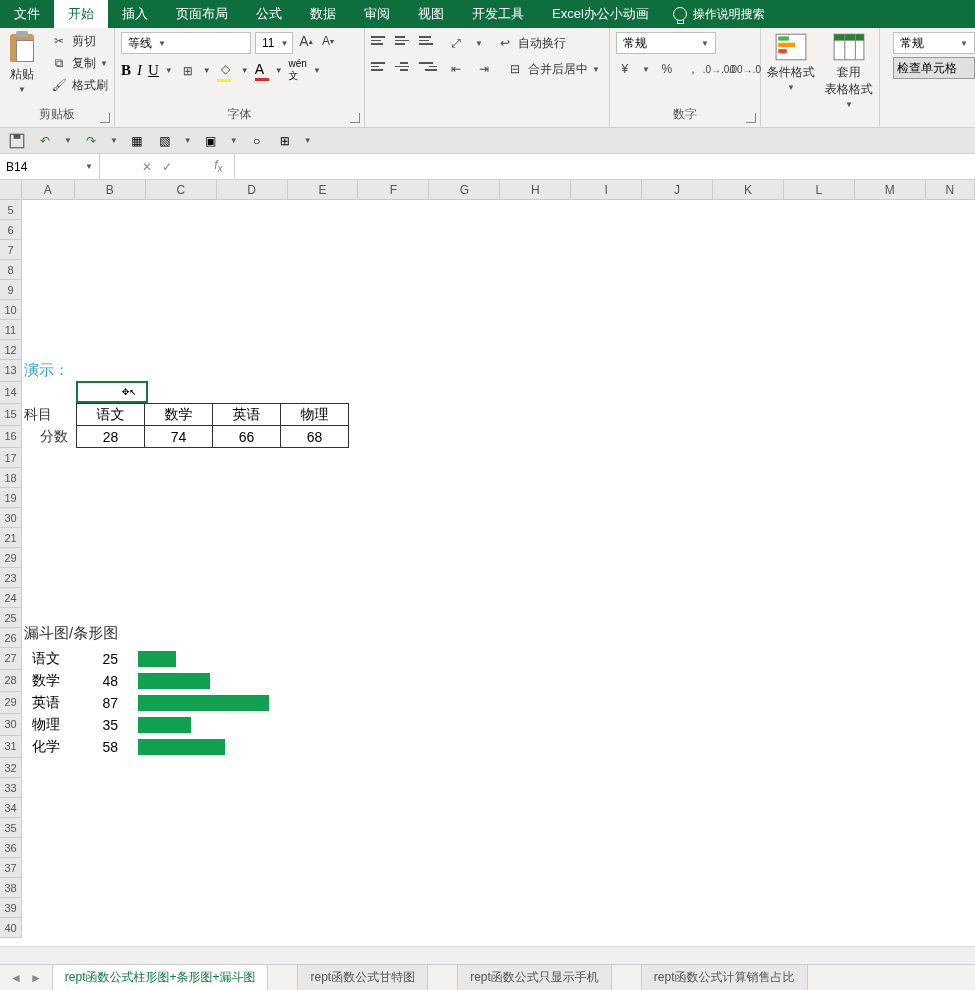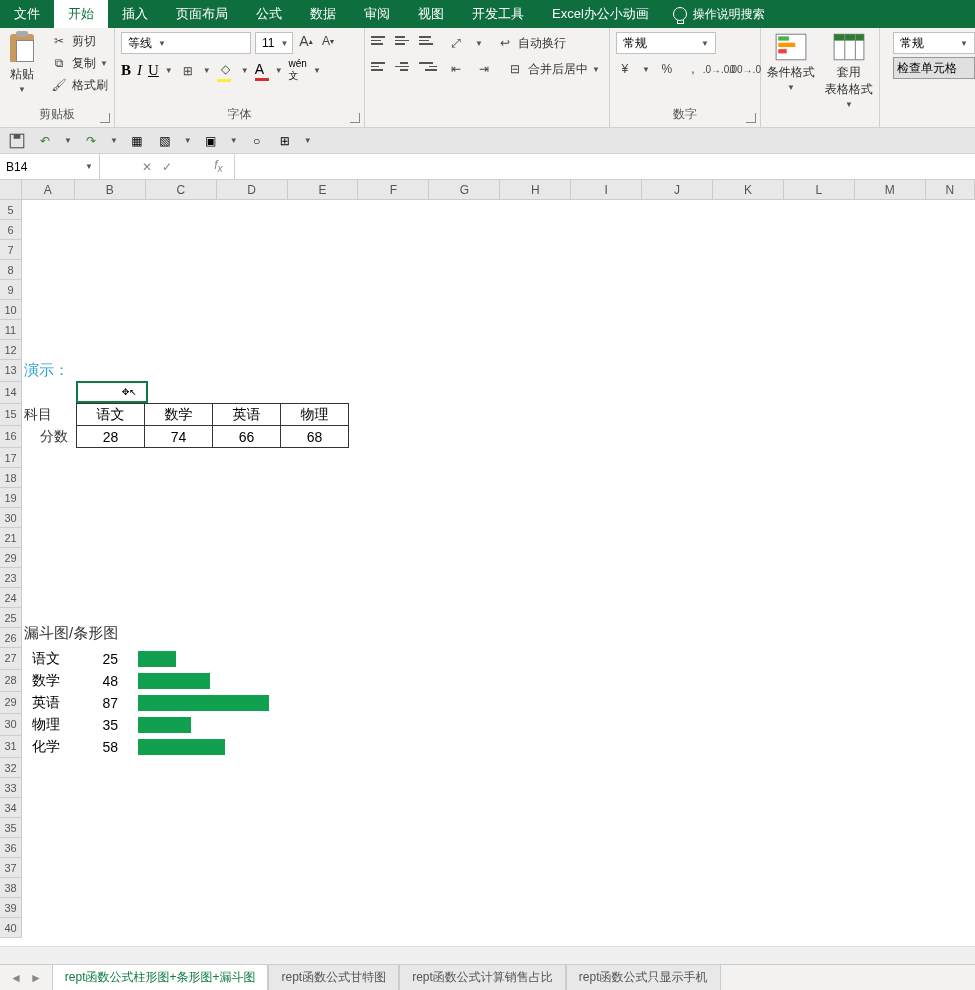--- a/index.html
+++ b/index.html
@@ -83,21 +83,21 @@
 .move-cursor { position: absolute; font-size: 12px; font-family: monospace; }
 
 .bar-row { position: absolute; display: flex; align-items: center; height: 22px; }
 .bar-row .bn { width: 50px; font-size: 14px; padding-left: 4px; }
 .bar-row .bv { width: 60px; font-size: 14px; text-align: right; padding-right: 20px; }
 .bar { height: 16px; background: #10a050; }
 
 
 .sheet-bar { position: absolute; bottom: 0; left: 0; right: 0; height: 26px; background: #f3f2f1; border-top: 1px solid #ccc; display: flex; align-items: center; }
 .sheet-nav { padding: 0 10px; display: flex; gap: 8px; color: #888; }
-.sheet-tabs { display: flex; overflow: hidden; }
+.sheet-tabs { display: flex; overflow: hidden; gap: 29px; }
 .sheet-tab { padding: 4px 12px; border: 1px solid #ccc; border-bottom: none; background: #fff; font-size: 12px; white-space: nowrap; }
 .sheet-tab.active { background: #fefefe; border-bottom: 2px solid #107c41; color: #107c41; }
 .sheet-tab:not(.active) { background: #e8e8e8; color: #555; }
 
 
 .hscroll { position: absolute; bottom: 26px; left: 0; right: 0; height: 18px; background: #f0f0f0; border-top: 1px solid #ddd; }
 </style>
 </head>
 <body>
 
@@ -445,16 +445,16 @@
 <div class="hscroll"></div>
 
 <div class="sheet-bar">
   <div class="sheet-nav">
     <span>◄</span>
     <span>►</span>
   </div>
   <div class="sheet-tabs" id="sheet-tabs">
       <div class="sheet-tab active">rept函数公式柱形图+条形图+漏斗图</div>
       <div class="sheet-tab">rept函数公式甘特图</div>
+      <div class="sheet-tab">rept函数公式只显示手机</div>
       <div class="sheet-tab">rept函数公式计算销售占比</div>
-      <div class="sheet-tab">rept函数公式只显示手机</div>
     </div>
 </div>
 
 </body></html>

